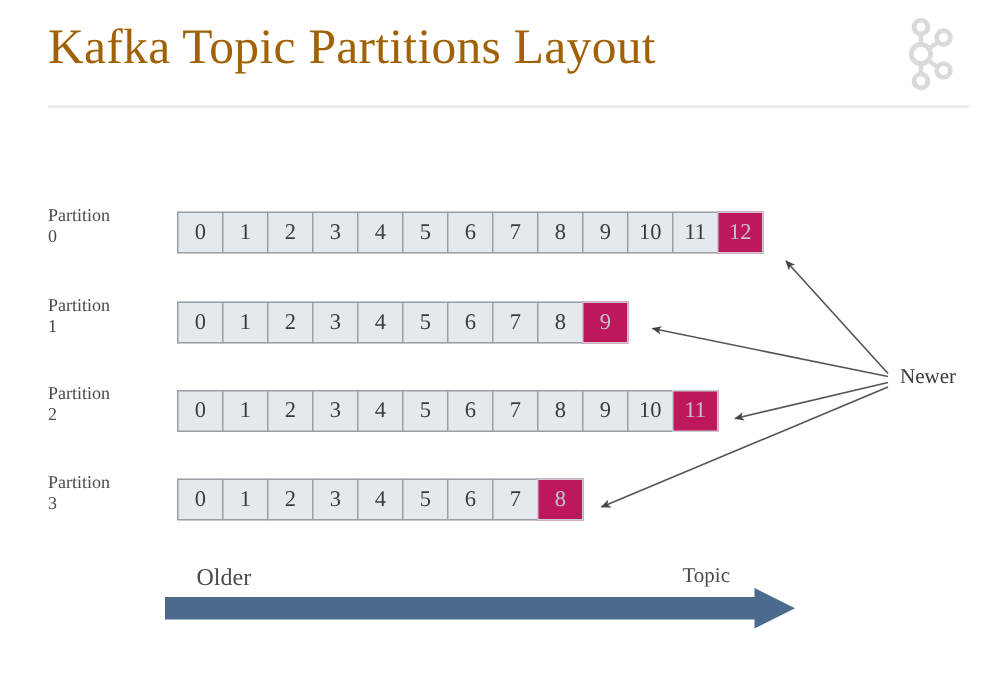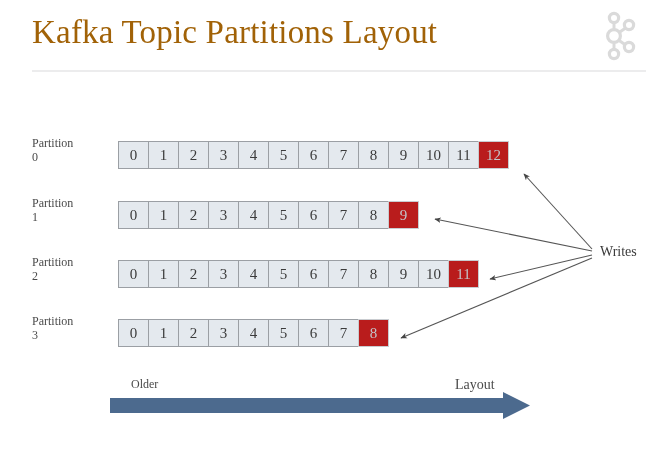--- a/index.html
+++ b/index.html
@@ -83,21 +83,21 @@
     background: #e4e9ee;
     font-family: "Liberation Serif", serif;
     font-size: 15px;
     color: #3b3b3b;
     display: flex;
     align-items: center;
     justify-content: center;
     position: relative;
   }
   .cell.empty {
-    background: #b91c1c;
+    background: #be185d;
     border-color: #c9ccd0;
     color: #c3c6ca;
   }
 
   
   #writes-label {
     position: absolute;
     left: 600px;
     top: 244px;
     font-family: "Liberation Serif", serif;
@@ -105,21 +105,21 @@
     color: #3a3a3a;
     white-space: nowrap;
   }
 
   
   #older-label {
     position: absolute;
     left: 131px;
     top: 377px;
     font-family: "Liberation Serif", serif;
-    font-size: 12px;
+    font-size: 16px;
     color: #4a4a4a;
   }
   #newer-label {
     position: absolute;
     left: 455px;
     top: 377px;
     font-family: "Liberation Serif", serif;
     font-size: 14px;
     color: #4a4a4a;
   }
@@ -235,20 +235,20 @@
   <div class="cell">1</div>
   <div class="cell">2</div>
   <div class="cell">3</div>
   <div class="cell">4</div>
   <div class="cell">5</div>
   <div class="cell">6</div>
   <div class="cell">7</div>
   <div class="cell empty">8</div>
 </div>
 
-<div id="writes-label">Writes</div>
+<div id="writes-label">Newer</div>
 
 <div id="older-label">Older</div>
-<div id="newer-label">Layout</div>
+<div id="newer-label">Topic</div>
 
 <svg id="time-arrow" viewBox="0 0 420 32" aria-hidden="true">
   <path d="M0,6 L393,6 L393,0 L420,13.5 L393,27 L393,21 L0,21 Z" fill="#4c6a8e"></path>
 </svg>
 
 </body></html>

